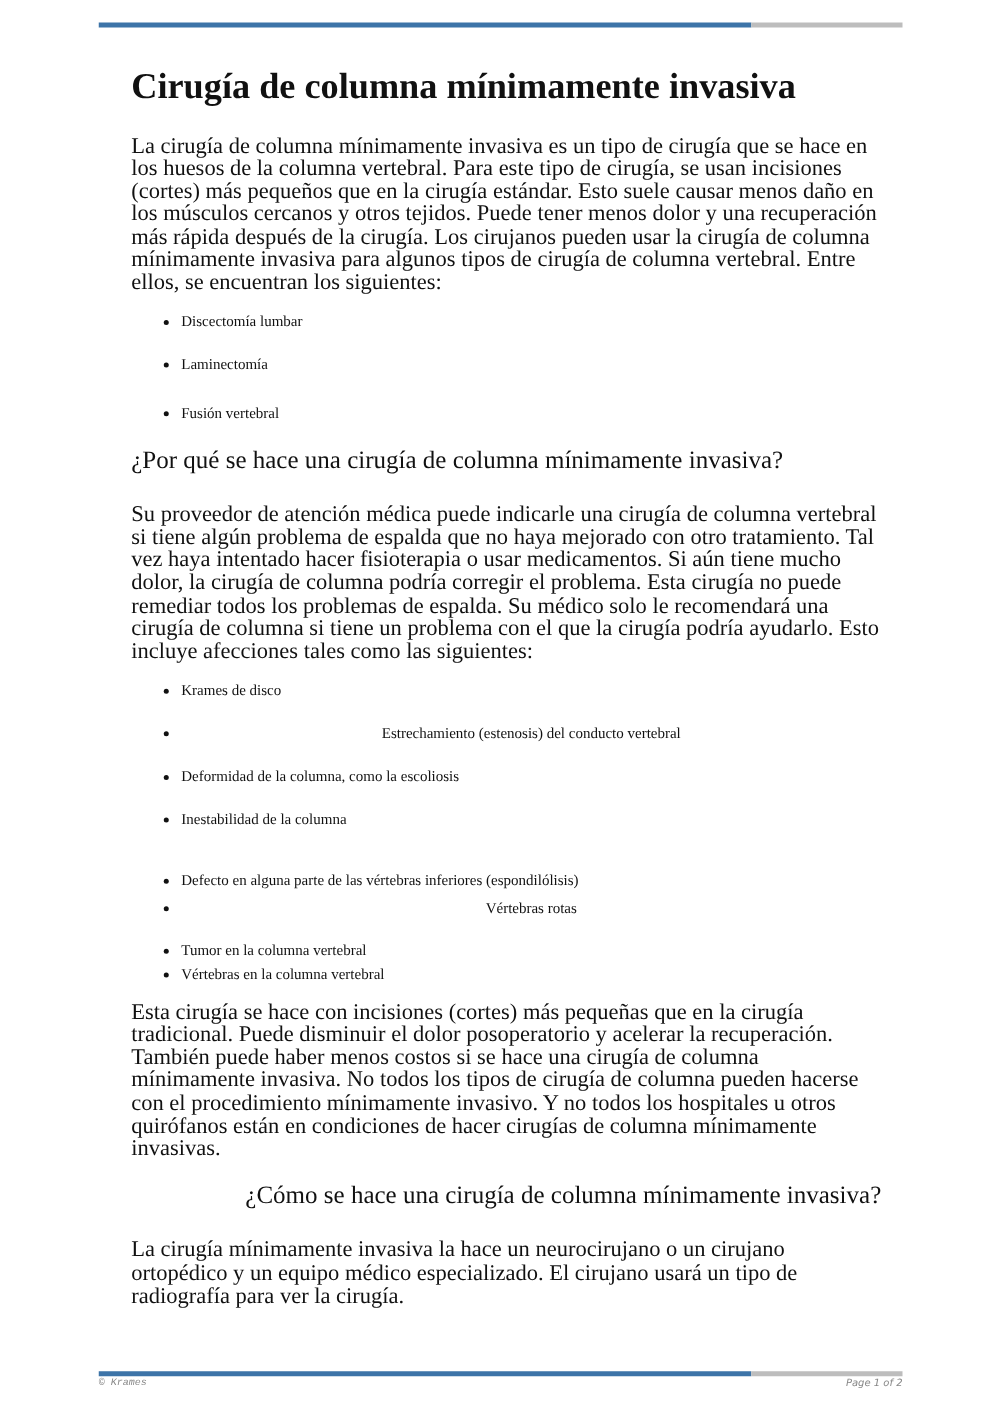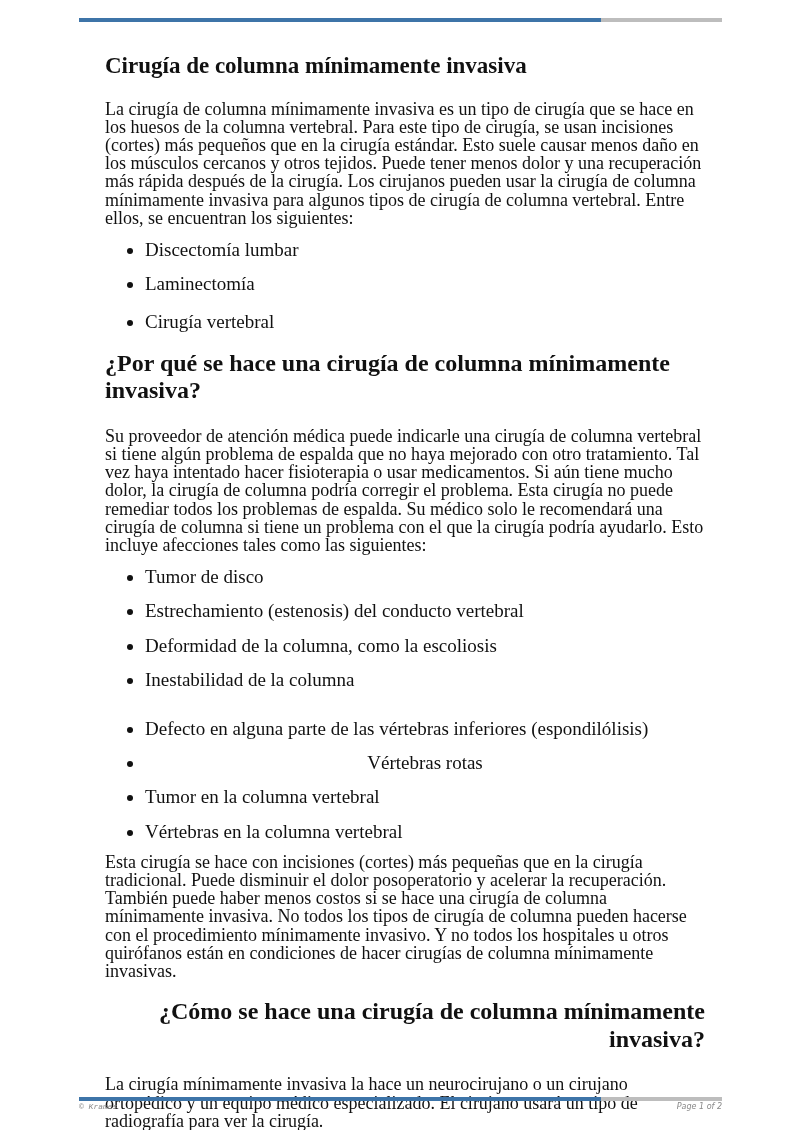--- a/index.html
+++ b/index.html
@@ -4,25 +4,25 @@
 <style>
   html, body { margin: 0; padding: 0; background: #ffffff; }
   body { width: 800px; height: 1130px; position: relative; overflow: hidden;
          font-family: "Liberation Serif", "DejaVu Serif", serif; color: #111; }
   .bar { position: absolute; left: 79px; width: 643px; height: 4px; display: flex; }
   .bar .blue { background: #3d74a8; width: 522px; height: 100%; }
   .bar .gray { background: #bdbdbd; flex: 1; height: 100%; }
   .top-bar { top: 18px; }
   .bottom-bar { top: 1097px; }
   .content { position: absolute; left: 105px; top: 52px; width: 600px; }
-  h1 { font-size: 23px; font-weight: bold; margin: 0 0 20px 0; line-height: 1.2; letter-spacing: 0; }
-  h2 { font-size: 24px; font-weight: bold; margin: 0; line-height: 1.15; }
+  h1 { font-size: 29px; font-weight: bold; margin: 0 0 20px 0; line-height: 1.2; letter-spacing: 0; }
+  h2 { font-size: 20px; font-weight: normal; margin: 0; line-height: 1.15; }
   p { font-size: 18px; line-height: 18.2px; margin: 0; }
   ul { margin: 0; padding: 0 0 0 40px; list-style: disc; }
-  li { font-size: 19px; line-height: 18.2px; }
+  li { font-size: 12px; line-height: 18.2px; }
   .footer { position: absolute; top: 1102px; left: 79px; width: 643px;
             font-family: "DejaVu Sans", sans-serif; font-style: italic; font-size: 8px; color: #888; }
   .footer .left { position: absolute; left: 0; font-family: Liberation Mono, monospace; }
   .footer .right { position: absolute; right: 0; }
 </style>
 </head>
 <body>
 
 <div class="bar top-bar">
   <div class="blue" style="background: rgb(61, 116, 168);"></div>
@@ -30,35 +30,35 @@
 </div>
 
 <div class="content">
   <h1>Cirugía de columna mínimamente invasiva</h1>
 
   <p style="margin-bottom:14px;">La cirugía de columna mínimamente invasiva es un tipo de cirugía que se hace en los huesos de la columna vertebral. Para este tipo de cirugía, se usan incisiones (cortes) más pequeños que en la cirugía estándar. Esto suele causar menos daño en los músculos cercanos y otros tejidos. Puede tener menos dolor y una recuperación más rápida después de la cirugía. Los cirujanos pueden usar la cirugía de columna mínimamente invasiva para algunos tipos de cirugía de columna vertebral. Entre ellos, se encuentran los siguientes:</p>
 
   <ul style="margin-bottom:18px;">
     <li style="margin-bottom:16px;">Discectomía lumbar</li>
     <li style="margin-bottom:20px;">Laminectomía</li>
-    <li>Cirugía vertebral</li>
+    <li>Fusión vertebral</li>
   </ul>
 
   <h2 style="margin-bottom:22px;">¿Por qué se hace una cirugía de columna mínimamente invasiva?</h2>
 
   <p style="margin-bottom:14px;">Su proveedor de atención médica puede indicarle una cirugía de columna vertebral si tiene algún problema de espalda que no haya mejorado con otro tratamiento. Tal vez haya intentado hacer fisioterapia o usar medicamentos. Si aún tiene mucho dolor, la cirugía de columna podría corregir el problema. Esta cirugía no puede remediar todos los problemas de espalda. Su médico solo le recomendará una cirugía de columna si tiene un problema con el que la cirugía podría ayudarlo. Esto incluye afecciones tales como las siguientes:</p>
 
   <ul style="margin-bottom:12px;">
-    <li style="margin-bottom:16px;">Tumor de disco</li>
-    <li style="margin-bottom:16px;">Estrechamiento (estenosis) del conducto vertebral</li>
+    <li style="margin-bottom:16px;">Krames de disco</li>
+    <li style="margin-bottom:16px;text-align:center;">Estrechamiento (estenosis) del conducto vertebral</li>
     <li style="margin-bottom:16px;">Deformidad de la columna, como la escoliosis</li>
     <li style="margin-bottom:31px;">Inestabilidad de la columna</li>
-    <li style="margin-bottom:16px;">Defecto en alguna parte de las vértebras inferiores (espondilólisis)</li>
+    <li style="margin-bottom:4px;">Defecto en alguna parte de las vértebras inferiores (espondilólisis)</li>
     <li style="margin-bottom:16px;text-align:center;">Vértebras rotas</li>
-    <li style="margin-bottom:16px;">Tumor en la columna vertebral</li>
+    <li style="">Tumor en la columna vertebral</li>
     <li>Vértebras en la columna vertebral</li>
   </ul>
 
   <p style="margin-bottom:18px;">Esta cirugía se hace con incisiones (cortes) más pequeñas que en la cirugía tradicional. Puede disminuir el dolor posoperatorio y acelerar la recuperación. También puede haber menos costos si se hace una cirugía de columna mínimamente invasiva. No todos los tipos de cirugía de columna pueden hacerse con el procedimiento mínimamente invasivo. Y no todos los hospitales u otros quirófanos están en condiciones de hacer cirugías de columna mínimamente invasivas.</p>
 
   <h2 style="margin-bottom:22px;text-align:right;">¿Cómo se hace una cirugía de columna mínimamente invasiva?</h2>
 
   <p>La cirugía mínimamente invasiva la hace un neurocirujano o un cirujano ortopédico y un equipo médico especializado. El cirujano usará un tipo de radiografía para ver la cirugía.</p>
 </div>
 

